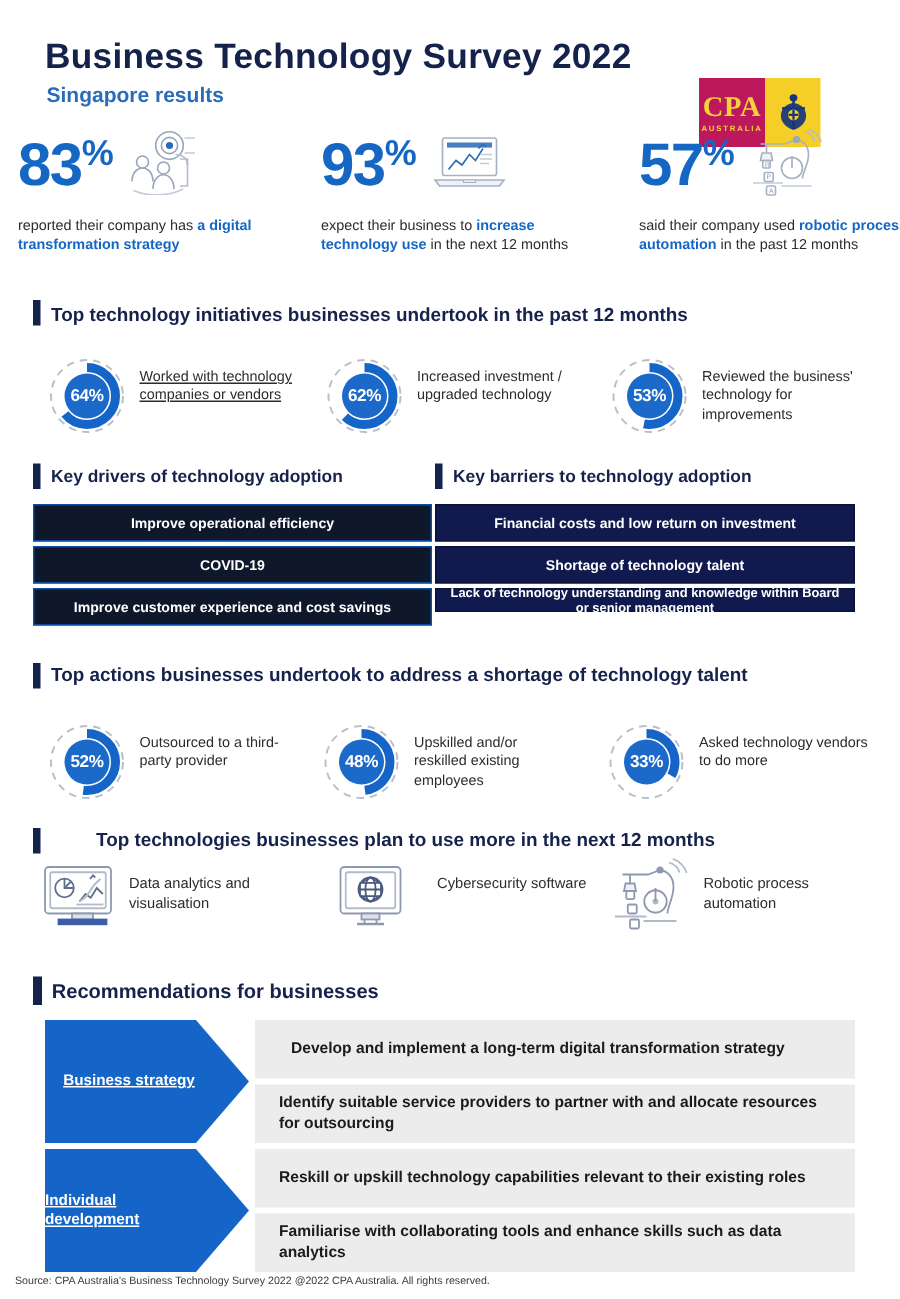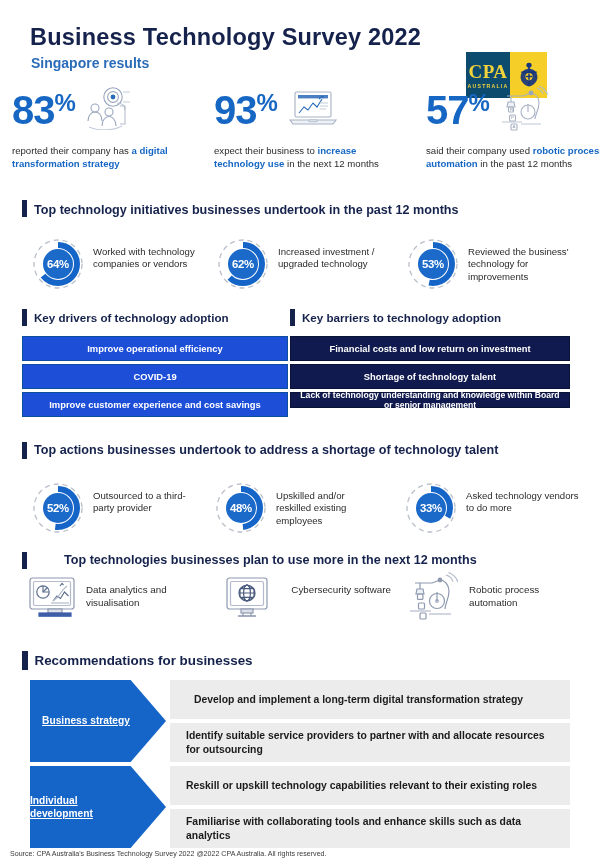--- a/index.html
+++ b/index.html
@@ -27,21 +27,21 @@
   .subtitle {
     position: absolute; left: 31px; top: 31px;
     font-size: 14px; font-weight: bold; color: #2b6cb8;
     white-space: nowrap;
   }
   .logo {
     position: absolute; left: 466px; top: 28px;
     width: 93px; height: 46px; display: flex;
   }
   .logo-left {
-    width: 44px; height: 46px; background: #0c4a6e;
+    width: 44px; height: 46px; background: #be185d;
     display: flex; flex-direction: column;
     align-items: center; justify-content: center;
   }
   .logo-cpa {
     font-size: 19px; font-weight: bold; color: #f3d33c;
     line-height: 1; letter-spacing: .5px;
     font-family: "Liberation Serif", serif;
   }
   .logo-aus {
     font-size: 5.2px; font-weight: bold; color: #f3d33c;
@@ -103,21 +103,21 @@
   
   .panel { position: absolute; top: 0; }
   .bar-box {
     box-sizing: border-box;
     display: flex; align-items: center; justify-content: center;
     text-align: center; color: #ffffff;
     font-size: 9.4px; font-weight: bold; line-height: 11.6px;
     padding: 2px 8px;
     margin-bottom: 3px;
   }
-  .bar-blue { background: #1d4ed8; border: 1px solid #0e4e9e; }
+  .bar-blue { background: #0f172a; border: 1px solid #0e4e9e; }
   .bar-navy { background: #111a4e; border: 1px solid #0b1238; }
 
   
   .tech-row { position: absolute; left: 0; width: 600px; }
   .tech-item { position: absolute; top: 0; display: flex; align-items: flex-start; }
   .tech-icon { width: 56px; flex: 0 0 auto; }
   .tech-text {
     font-size: 9.8px; line-height: 12.6px; color: #2c2c2c;
     margin-left: 6px; margin-top: 12px; width: 110px;
   }
@@ -279,21 +279,21 @@
     <div class="donut-item" style="left:32px;">
       <div class="donut">
         <svg width="52" height="52" viewBox="0 0 52 52">
           <circle cx="26" cy="26" r="24" fill="none" stroke="#b9bfc9" stroke-width="1.3" stroke-dasharray="5 4"></circle>
           <circle cx="26" cy="26" r="19" fill="none" stroke="#ffffff" stroke-width="6"></circle>
           <circle cx="26" cy="26" r="19" fill="none" stroke="#1565c9" stroke-width="6" stroke-dasharray="76.4 119.4" stroke-linecap="butt" transform="rotate(-90 26 26)"></circle>
           <circle cx="26" cy="26" r="15" fill="#1b69c9"></circle>
         </svg>
         <div class="donut-label">64%</div>
       </div>
-      <div class="donut-text" style="width:114px;">Worked with technology companies or vendors</div>
+      <div class="donut-text" style="width:114px;text-decoration:underline;">Worked with technology companies or vendors</div>
     </div>
 
     <div class="donut-item" style="left:217px;">
       <div class="donut">
         <svg width="52" height="52" viewBox="0 0 52 52">
           <circle cx="26" cy="26" r="24" fill="none" stroke="#b9bfc9" stroke-width="1.3" stroke-dasharray="5 4"></circle>
           <circle cx="26" cy="26" r="19" fill="none" stroke="#ffffff" stroke-width="6"></circle>
           <circle cx="26" cy="26" r="19" fill="none" stroke="#1565c9" stroke-width="6" stroke-dasharray="74.0 121.8" stroke-linecap="butt" transform="rotate(-90 26 26)"></circle>
           <circle cx="26" cy="26" r="15" fill="#1b69c9"></circle>
         </svg>

